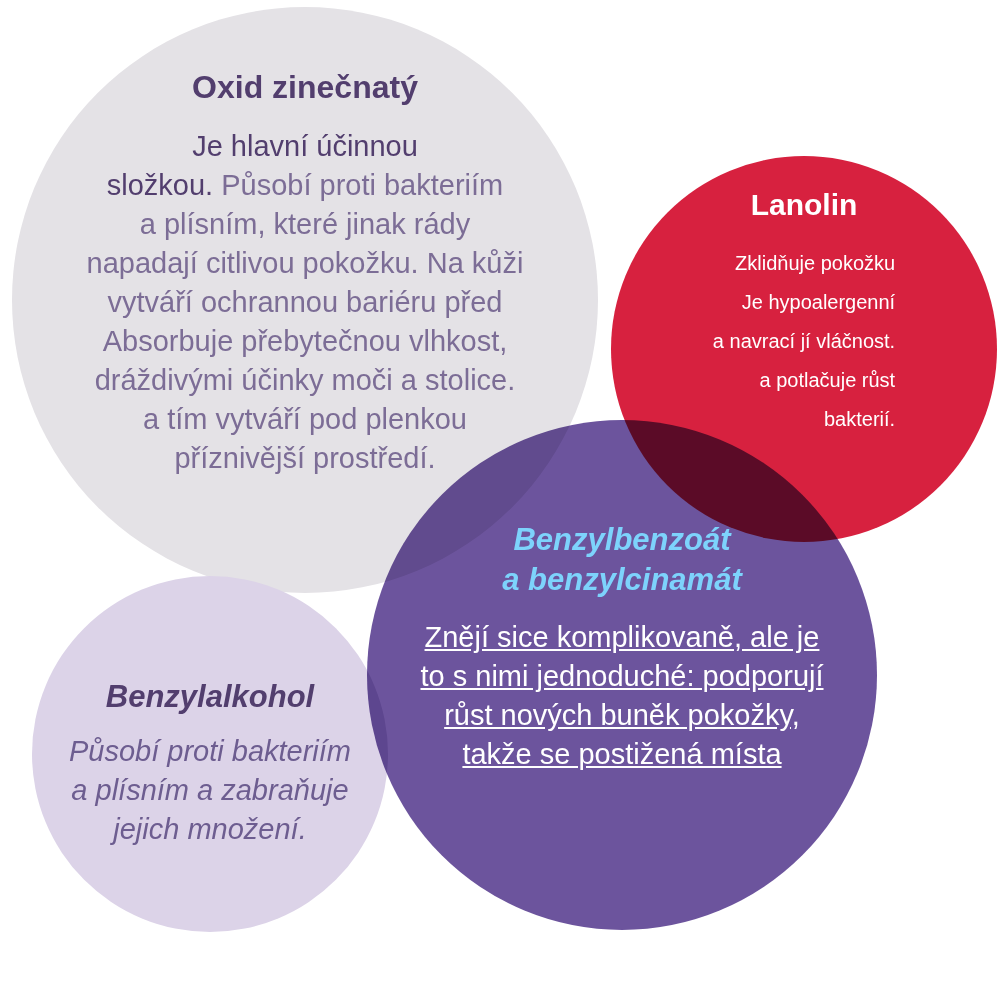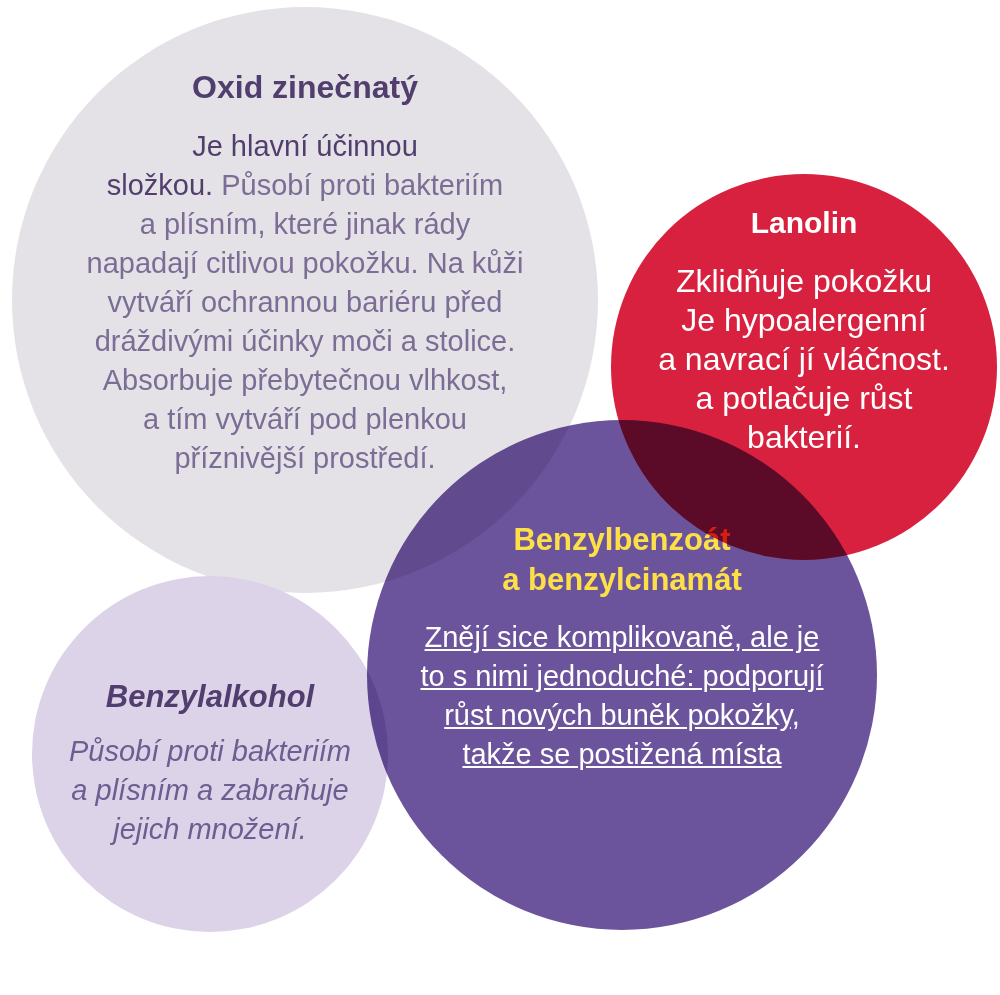--- a/index.html
+++ b/index.html
@@ -53,34 +53,35 @@
     margin-bottom: 20px;
   }
   #bubble-zinc .body {
     font-size: 29px;
     line-height: 39px;
   }
 
   
   #bubble-lanolin {
     left: 611px;
-    top: 174px;
+    top: 156px;
     width: 386px;
     height: 386px;
     padding-top: 30px;
     z-index: 2;
   }
   #bubble-lanolin .title {
     font-size: 30px;
     line-height: 38px;
     margin-bottom: 20px;
   }
   #bubble-lanolin .body {
-    font-size: 32px;
+    font-size: 20px;
     line-height: 39px;
+    text-align: right;
   }
 
   
   #bubble-benzoate {
     left: 367px;
     top: 420px;
     width: 510px;
     height: 510px;
     padding-top: 100px;
     z-index: 3;
@@ -123,40 +124,40 @@
 <div class="canvas">
 
   <div class="bubble" id="bubble-zinc" style="background: rgb(228, 226, 230); color: rgb(124, 109, 150);">
     <div class="title" style="color: rgb(82, 62, 110);">Oxid zinečnatý</div>
     <div class="body">
         <div class="line"><span class="bold" style="color: rgb(82, 62, 110);">Je hlavní účinnou</span></div>
         <div class="line"><span class="bold" style="color: rgb(82, 62, 110);">složkou.</span><span> Působí proti bakteriím</span></div>
         <div class="line"><span>a plísním, které jinak rády</span></div>
         <div class="line"><span>napadají citlivou pokožku. Na kůži</span></div>
         <div class="line"><span>vytváří ochrannou bariéru před</span></div>
+        <div class="line"><span>Absorbuje přebytečnou vlhkost,</span></div>
         <div class="line"><span>dráždivými účinky moči a stolice.</span></div>
-        <div class="line"><span>Absorbuje přebytečnou vlhkost,</span></div>
         <div class="line"><span>a tím vytváří pod plenkou</span></div>
         <div class="line"><span>příznivější prostředí.</span></div>
       </div>
   </div>
 
   <div class="bubble" id="bubble-lanolin" style="background: rgb(215, 33, 63); color: rgb(255, 255, 255);">
     <div class="title" style="color: rgb(255, 255, 255);">Lanolin</div>
     <div class="body">
         <div class="line"><span>Zklidňuje pokožku</span></div>
         <div class="line"><span>Je hypoalergenní</span></div>
         <div class="line"><span>a navrací jí vláčnost.</span></div>
         <div class="line"><span>a potlačuje růst</span></div>
         <div class="line"><span>bakterií.</span></div>
       </div>
   </div>
 
   <div class="bubble" id="bubble-benzoate" style="background: rgb(108, 84, 157); color: rgb(255, 255, 255);">
-    <div class="title" style="color: #fde047;">Benzylbenzoát
+    <div class="title" style="color: #7dd3fc; font-style: italic;">Benzylbenzoát
 a benzylcinamát</div>
     <div class="body">
         <div class="line"><span>Znějí sice komplikovaně, ale je</span></div>
         <div class="line"><span>to s nimi jednoduché: podporují</span></div>
         <div class="line"><span>růst nových buněk pokožky,</span></div>
         <div class="line"><span>takže se postižená místa</span></div>
       </div>
   </div>
 
   <div class="bubble" id="bubble-alcohol" style="background: rgb(220, 211, 232); color: rgb(109, 93, 144);">

